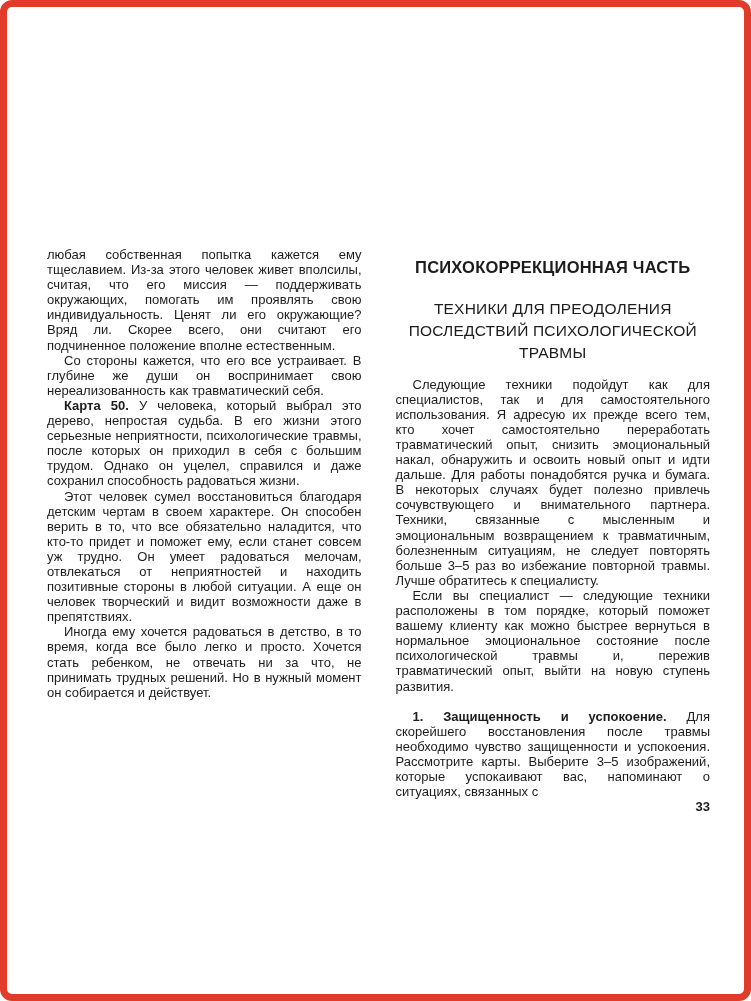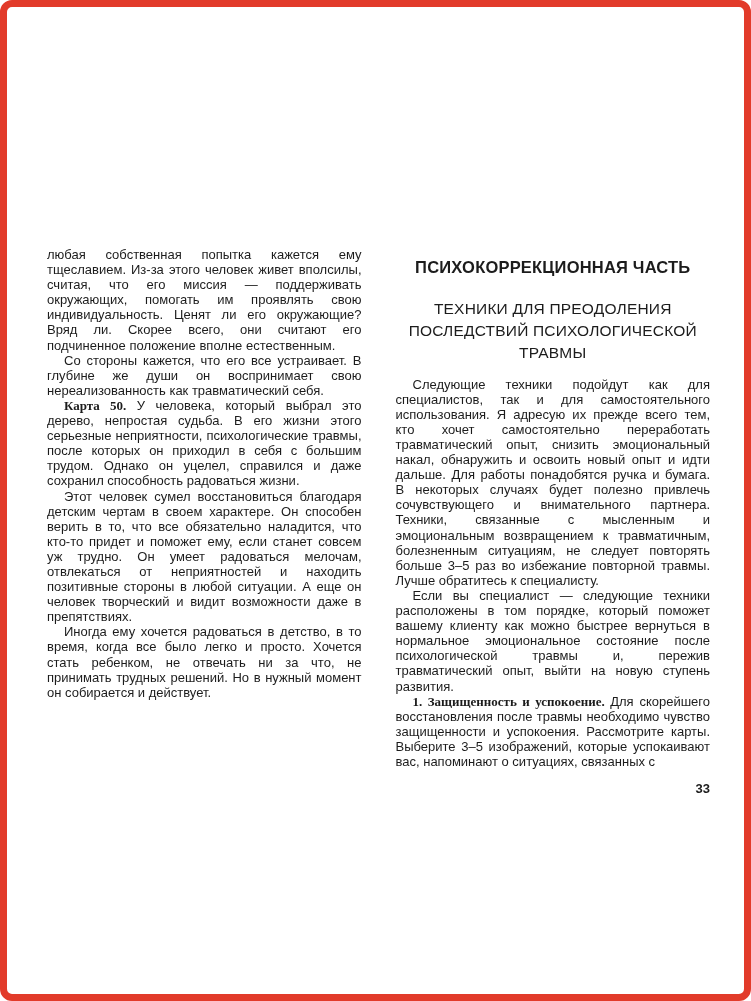--- a/index.html
+++ b/index.html
@@ -33,41 +33,41 @@
 
   p.para {
     margin: 0;
     font-size: 13px;
     line-height: 15.1px;
     text-align: justify;
     hyphens: auto;
     -webkit-hyphens: auto;
   }
   p.para.indent { text-indent: 17px; }
-  p.para.space-before { }
-  p.para b { font-weight: bold; font-family: Liberation Serif, serif; }
+  p.para.space-before { margin-top: 15px; }
+  p.para b { font-weight: bold; }
 
   h1.section-heading {
     margin: 10px 0 20px 0;
     font-size: 16.5px;
     line-height: 1.25;
     font-weight: bold;
     text-align: center;
     letter-spacing: 0.2px;
   }
   h2.section-subheading {
     margin: 0 0 13px 0;
     font-size: 15.5px;
     line-height: 22px;
     font-weight: normal;
     text-align: center;
     letter-spacing: 0.2px;
   }
   .page-number {
-    margin-top: 12px;
+    margin-top: 0;
     font-size: 13px;
     font-weight: bold;
     text-align: right;
   }
 </style>
 </head>
 <body>
 
 <div class="page" style="border-color: rgb(226, 59, 42);">
   <div class="content">

